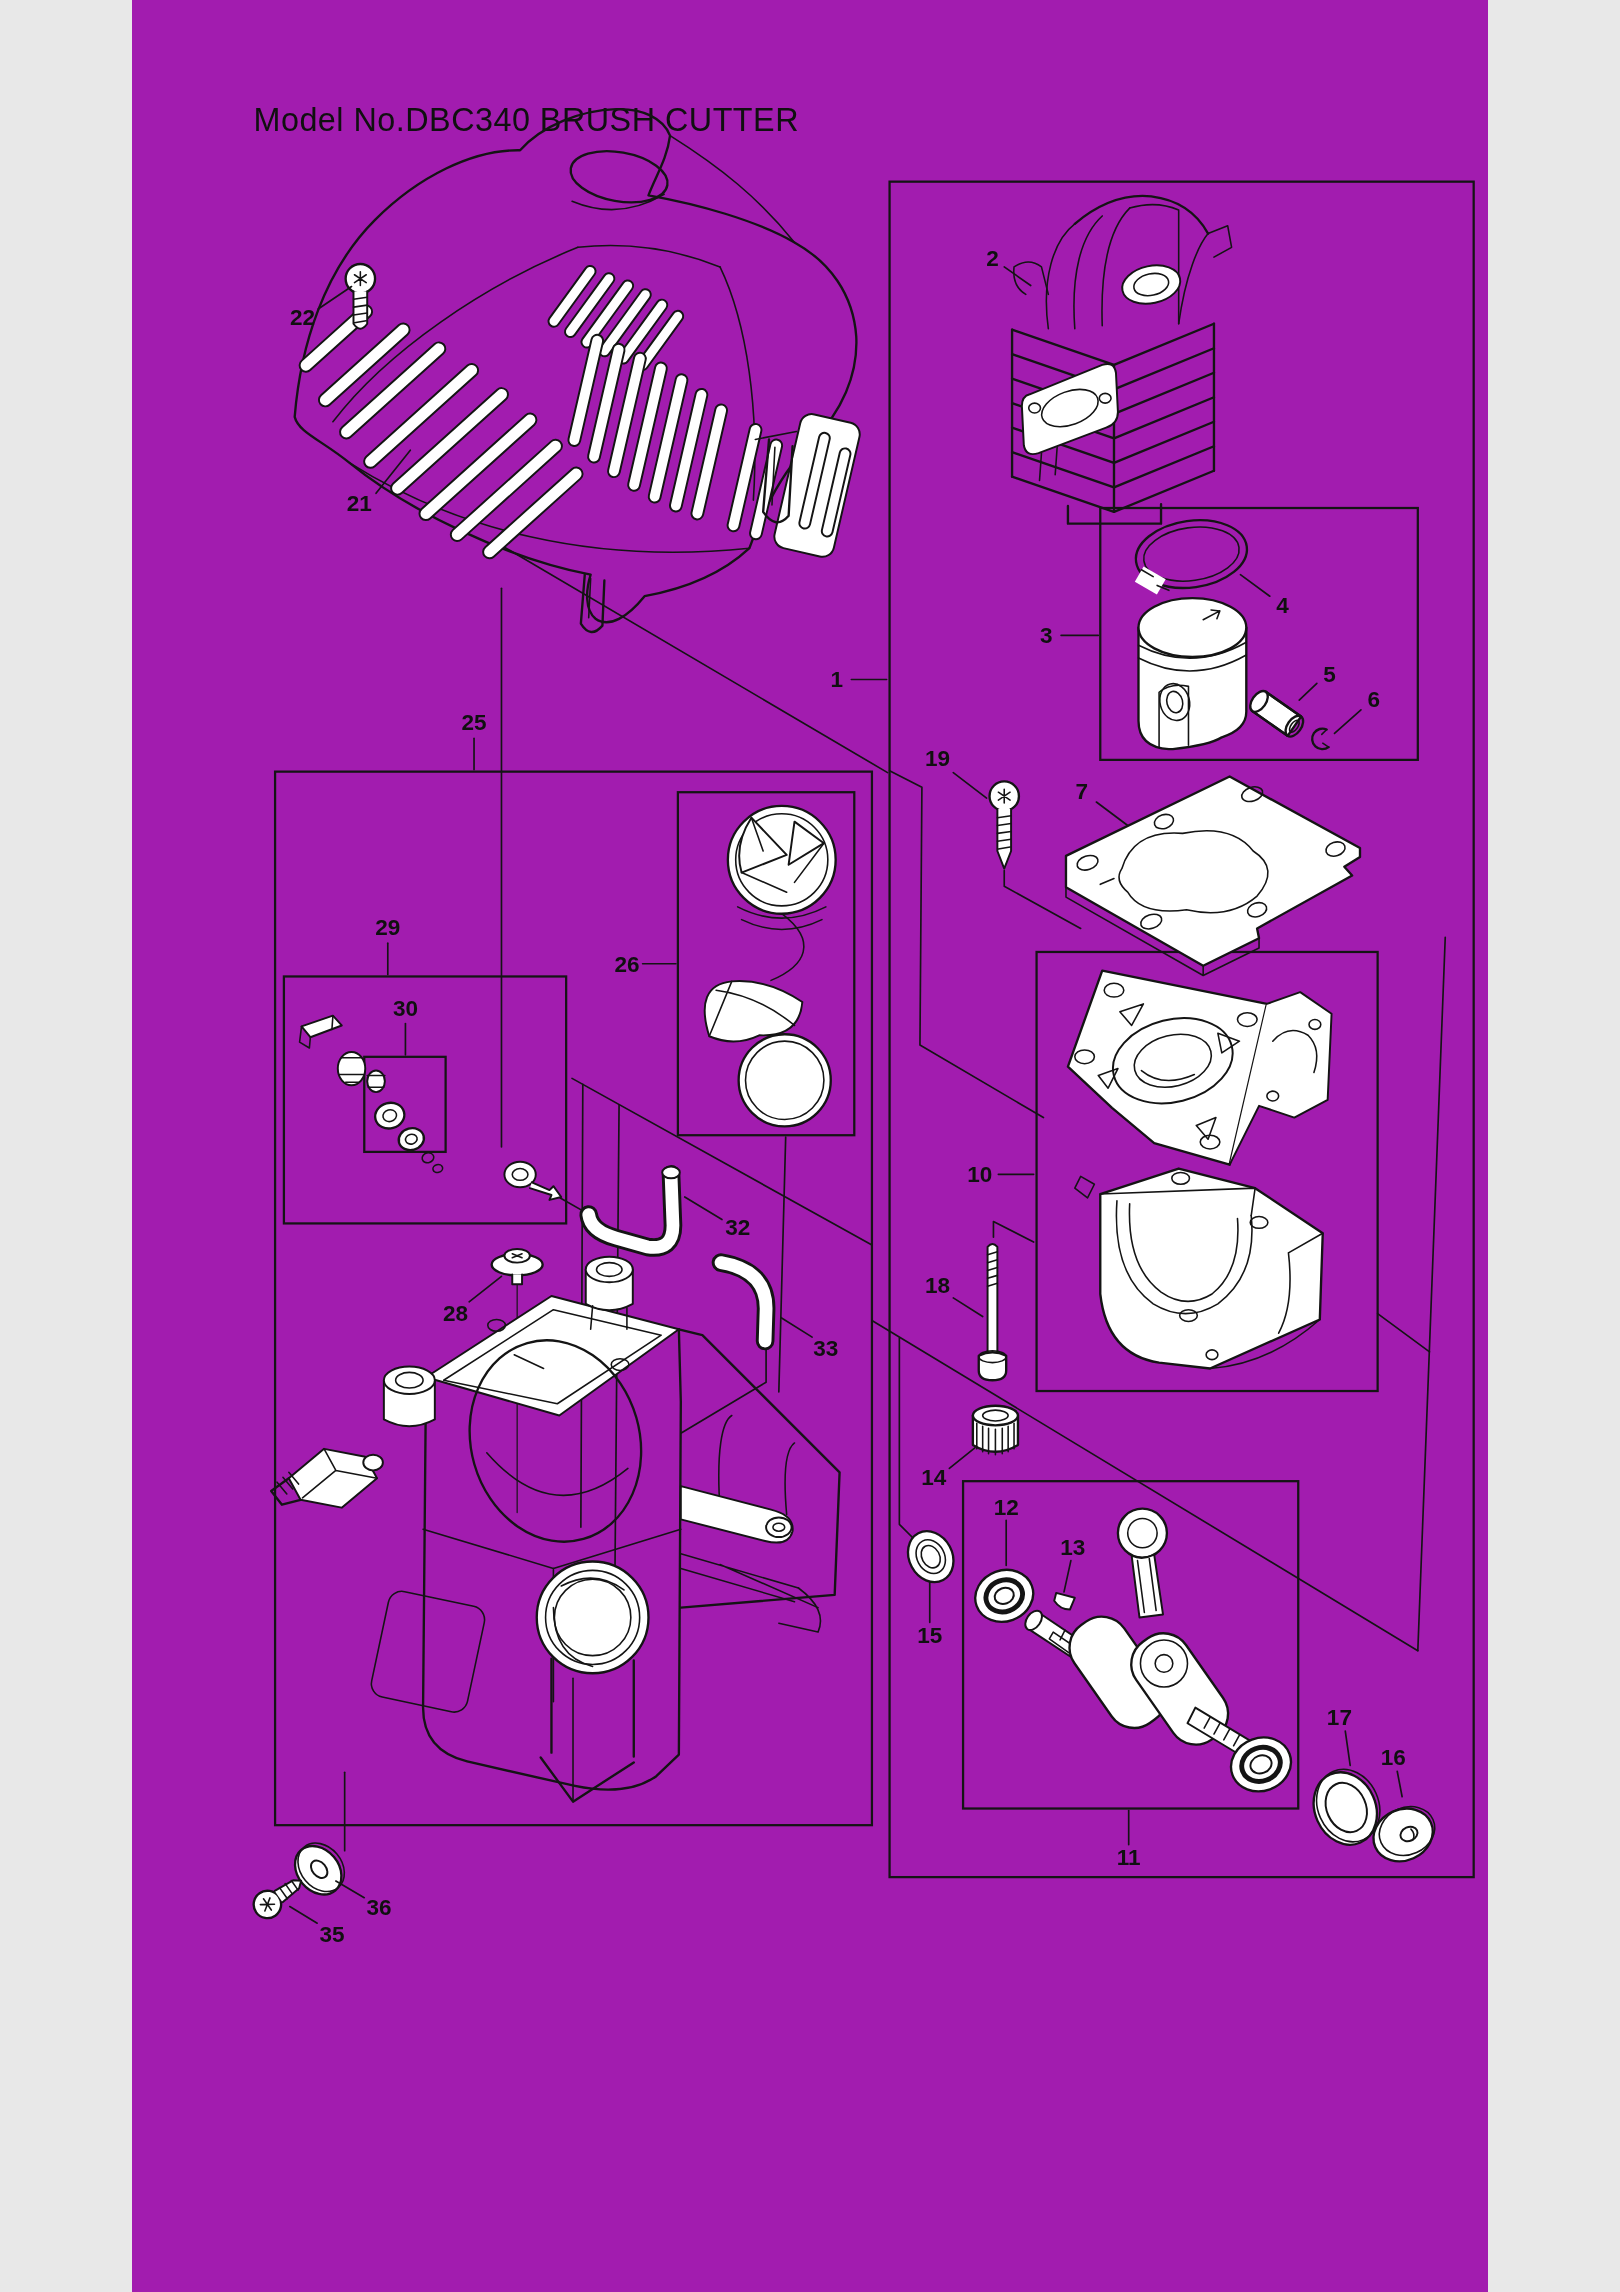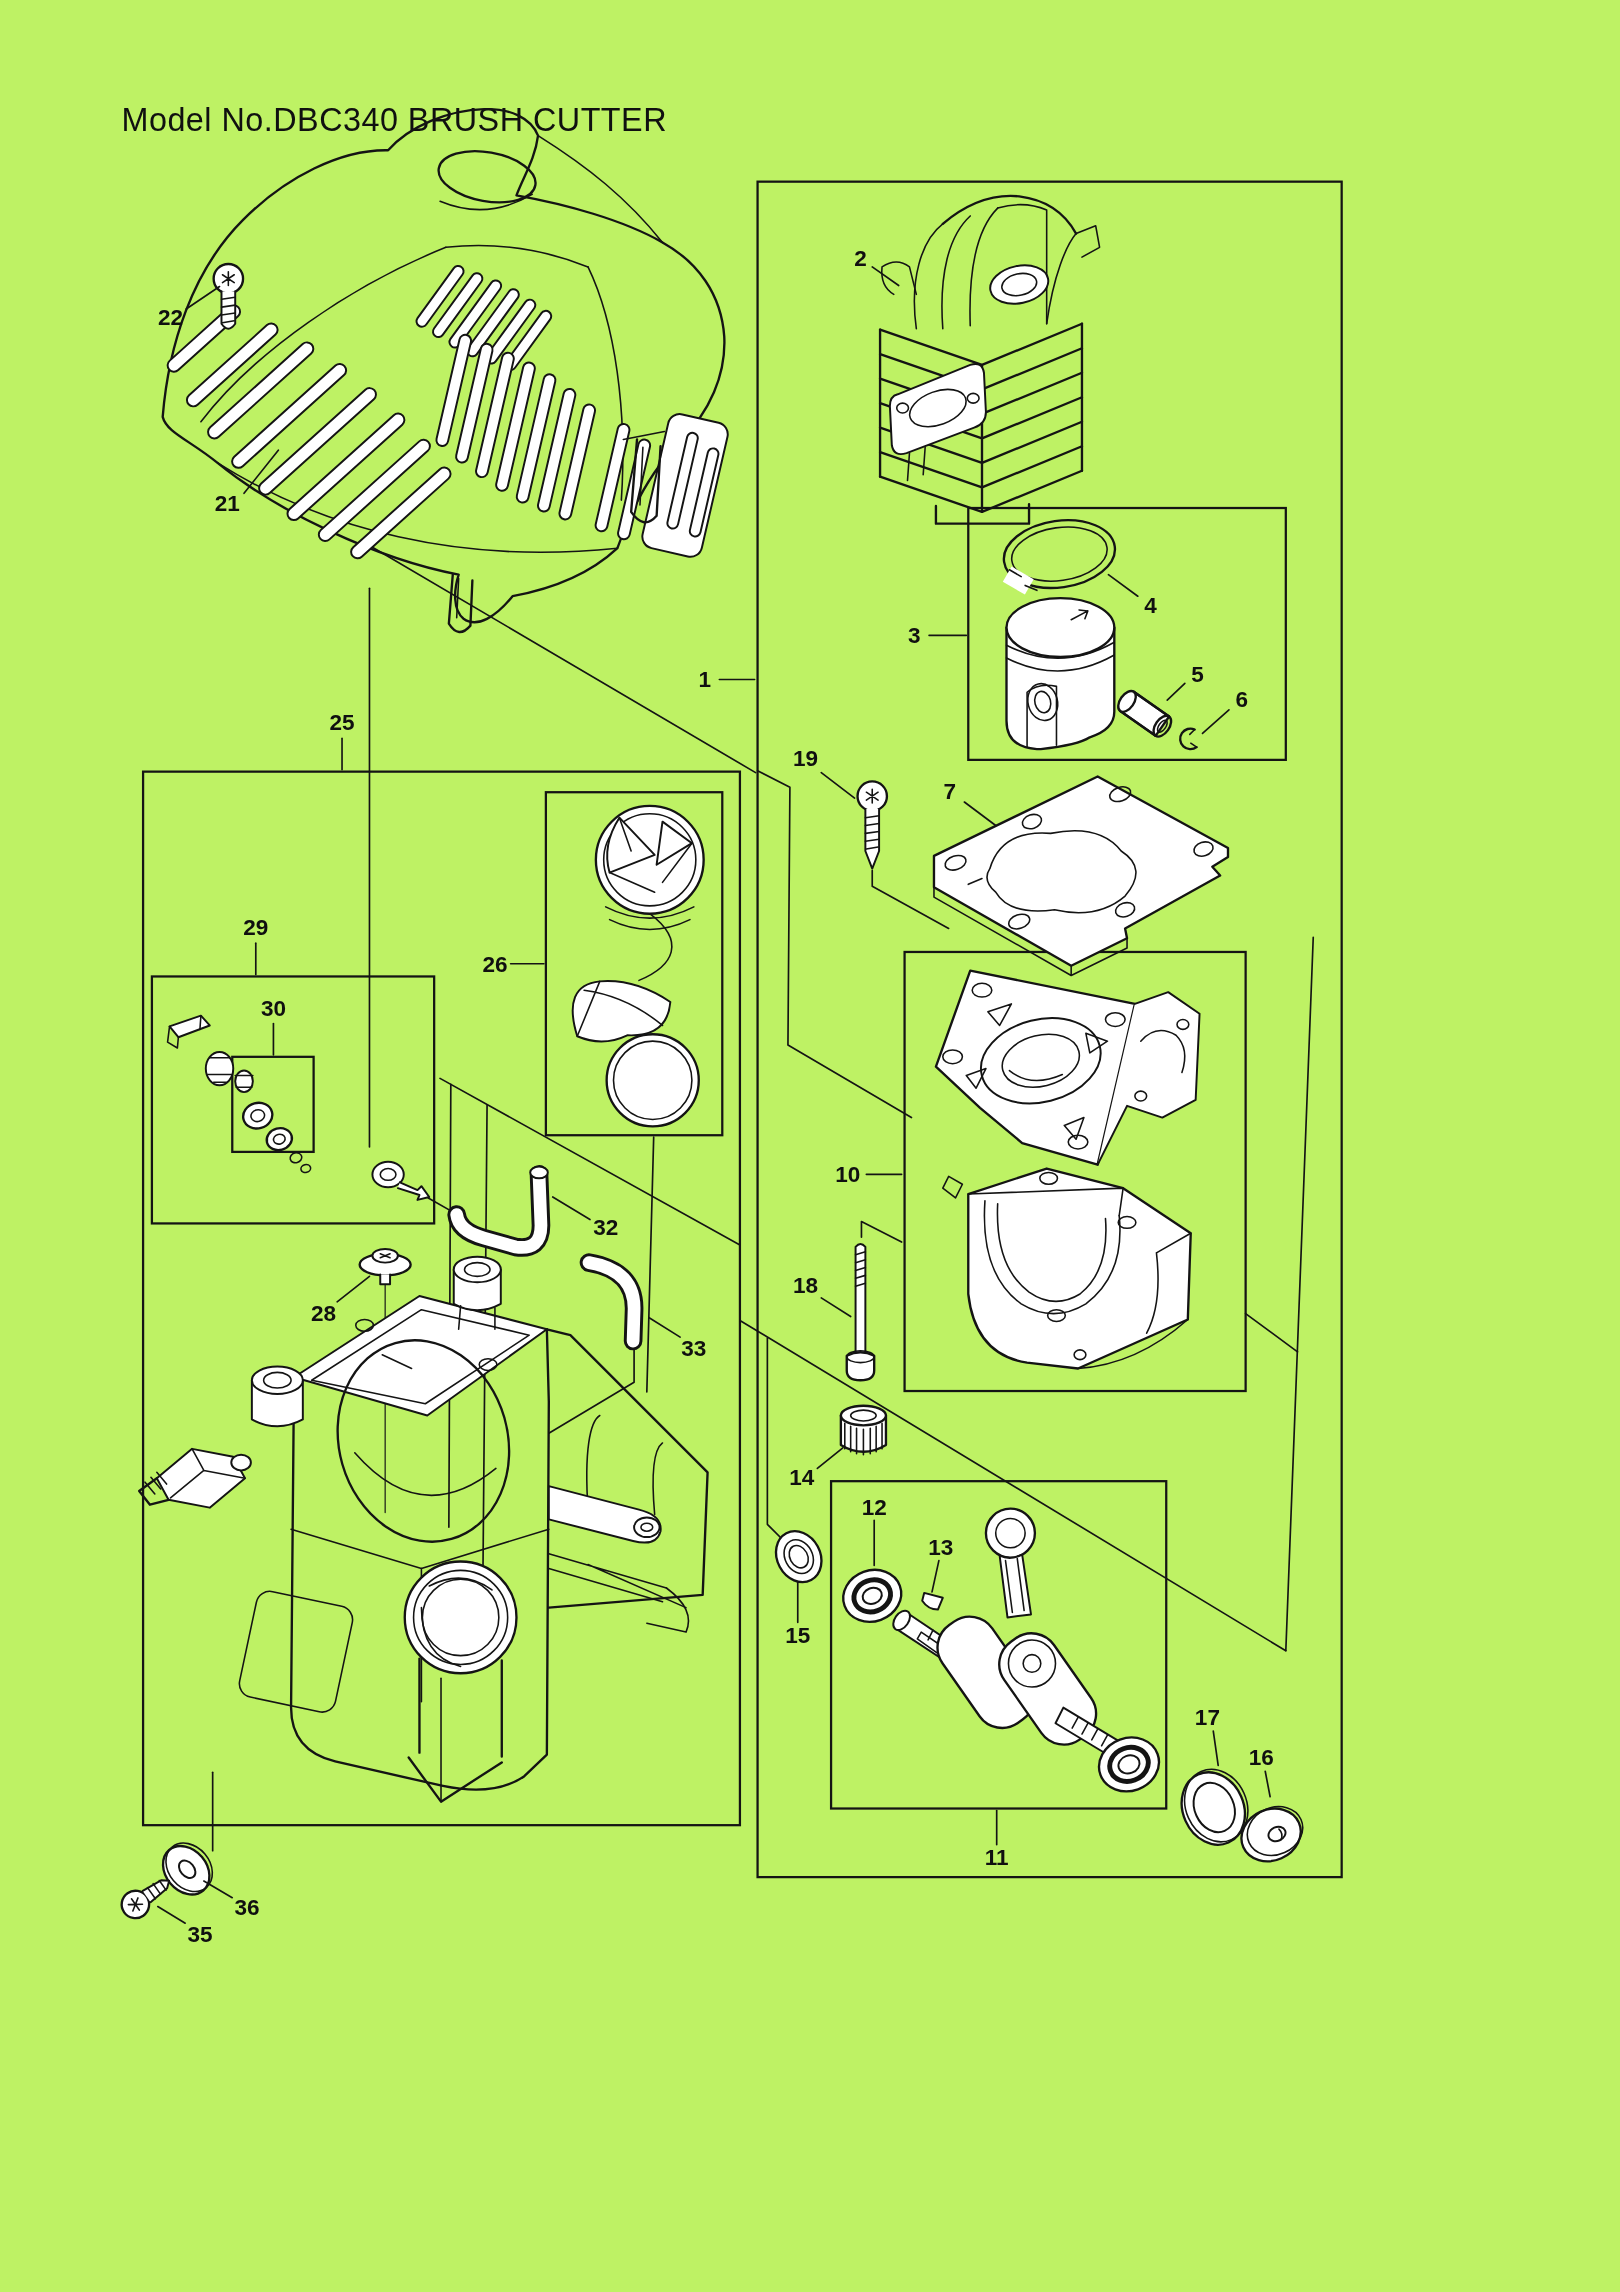--- a/index.html
+++ b/index.html
@@ -1,16 +1,16 @@
 <!DOCTYPE html>
 <html><head>
 <meta charset="utf-8">
 <style>
   html,body{margin:0;padding:0;background:#e8e8e8;}
-  .stage{position:relative;width:1620px;height:2293px;background:#bef264;margin:0 auto;
+  .stage{position:relative;width:1356px;height:2293px;background:#a21caf;margin:0 auto;
          font-family:"Liberation Sans",sans-serif;overflow:hidden;}
   svg{position:absolute;left:0;top:0;}
   svg *{vector-effect:none;}
   .ln{fill:none;stroke:#141414;stroke-width:2.4;stroke-linecap:round;stroke-linejoin:round;}
   .t{fill:none;stroke:#141414;stroke-width:1.6;stroke-linecap:round;stroke-linejoin:round;}
   .fw{fill:#ffffff;stroke:#141414;stroke-width:2.4;stroke-linecap:round;stroke-linejoin:round;}
   .fw2{fill:#ffffff;stroke:#141414;stroke-width:2;stroke-linecap:round;stroke-linejoin:round;}
   .box{fill:none;stroke:#141414;stroke-width:2.3;}
   .ldr{fill:none;stroke:#141414;stroke-width:1.7;stroke-linecap:round;stroke-linejoin:round;}
   .pl{fill:#101010;font-size:23px;font-weight:700;text-anchor:middle;}

